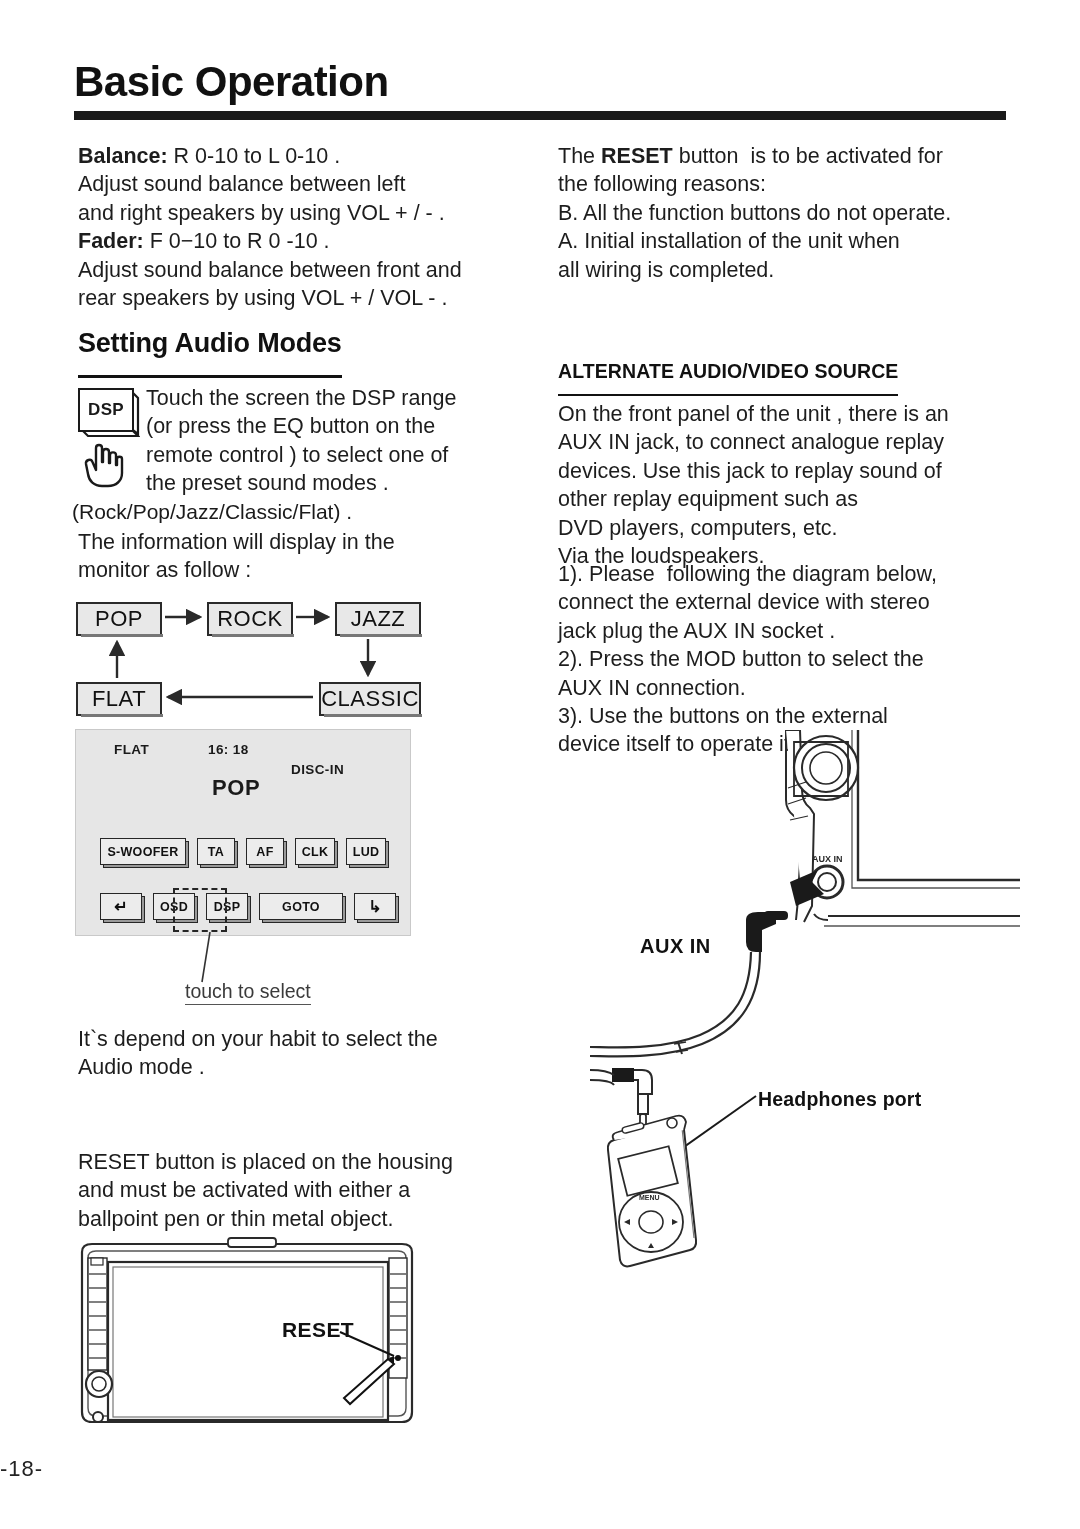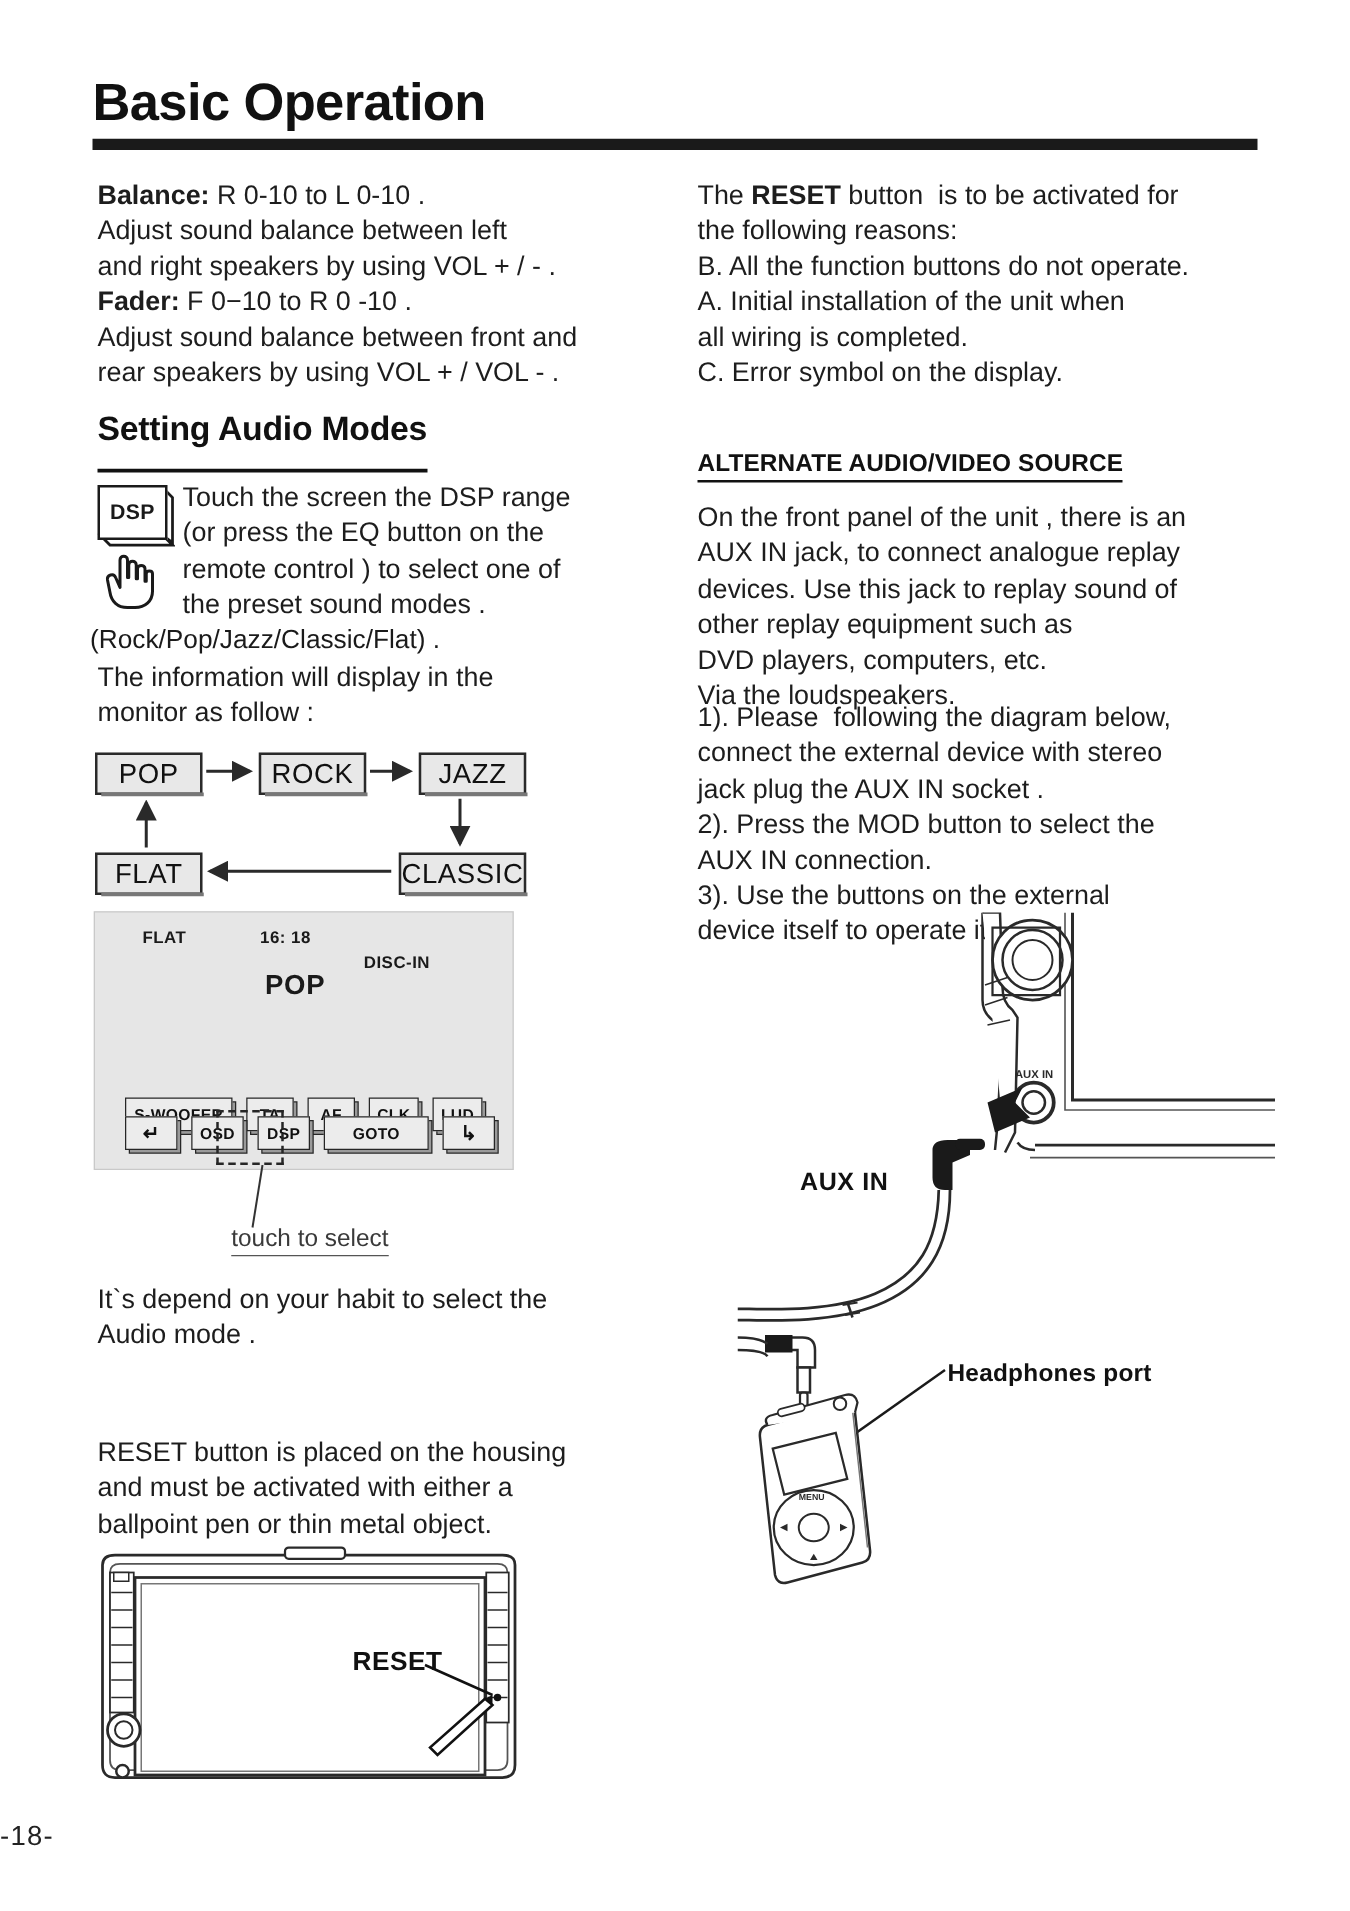--- a/index.html
+++ b/index.html
@@ -57,21 +57,21 @@
     border-bottom: 3px solid #111;
     padding-bottom: 16px;
     letter-spacing: -0.2px;
   }
   .sub-head {
     font-size: 19.5px;
     font-weight: bold;
     color: #111;
     display: inline-block;
     border-bottom: 2.5px solid #111;
-    padding-bottom: 1px;
+    padding-bottom: 11px;
     letter-spacing: 0.1px;
   }
 
   
   .dsp-block { position: absolute; left: 78px; top: 388px; width: 470px; }
   .dsp-cube { position: absolute; left: 0px; top: 0px; width: 62px; height: 50px; }
   .dsp-cube .face {
     position: absolute; left: 0; top: 0;
     width: 52px; height: 40px;
     border: 2.5px solid #1a1a1a;
@@ -109,21 +109,21 @@
     width: 334px; height: 205px;
     background: #e6e6e6;
     border: 1px solid #c9c9c9;
   }
   .mon-flat { position: absolute; left: 38px; top: 12px; font-size: 13.5px; font-weight: bold; letter-spacing: 0.4px; }
   .mon-time { position: absolute; left: 132px; top: 12px; font-size: 13.5px; font-weight: bold; letter-spacing: 0.4px; }
   .mon-disc { position: absolute; left: 215px; top: 32px; font-size: 13.5px; font-weight: bold; letter-spacing: 0.4px; }
   .mon-pop  { position: absolute; left: 136px; top: 45px; font-size: 22px; font-weight: bold; letter-spacing: 0.6px; }
 
   .mrow { position: absolute; display: flex; align-items: center; }
-  .mrow1 { left: 24px; top: 108px; margin-top: 40px; }
+  .mrow1 { left: 24px; top: 108px; }
   .mrow2 { left: 24px; top: 163px; }
   .mbtn {
     position: relative;
     height: 25px;
     background: #ececec;
     border: 1.8px solid #262626;
     font-size: 12.5px;
     font-weight: bold;
     color: #111;
     display: flex; align-items: center; justify-content: center;
@@ -322,21 +322,20 @@
     </svg>
   </div>
   <div class="reset-tag">RESET</div>
 
   <div class="col-right">
     <div class="body-text"><span>The </span><b>RESET</b><span> button  is to be activated for
 the following reasons:</span></div>
     <div class="body-text">B. All the function buttons do not operate.</div>
     <div class="body-text">A. Initial installation of the unit when
 all wiring is completed.</div>
-    <div class="body-text">C. Error symbol on the display.</div>
   </div>
 
   <div style="position:absolute;left:558px;top:360px;">
     <span class="sub-head">ALTERNATE AUDIO/VIDEO SOURCE</span>
   </div>
   <div class="body-text" style="position:absolute;left:558px;top:400px;width:460px;">On the front panel of the unit , there is an
 AUX IN jack, to connect analogue replay
 devices. Use this jack to replay sound of
 other replay equipment such as
 DVD players, computers, etc.

